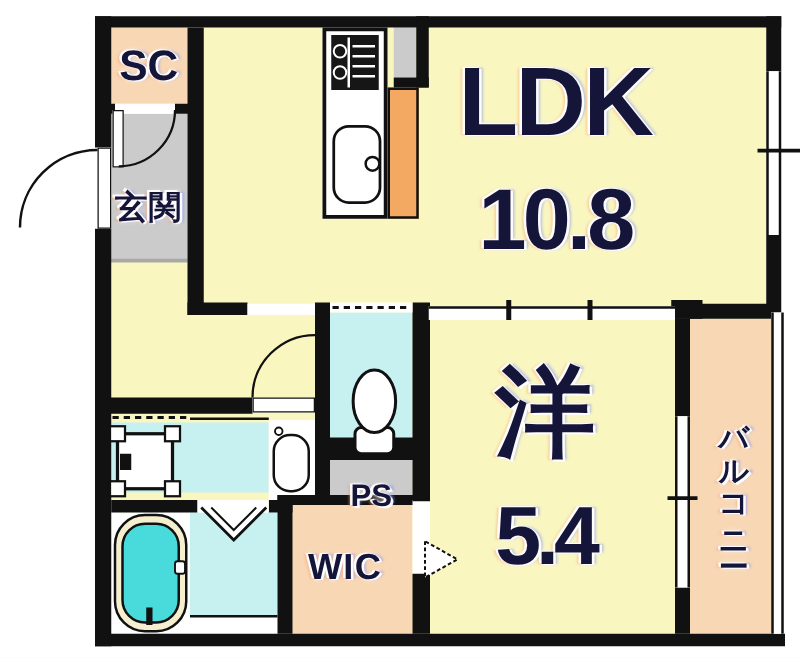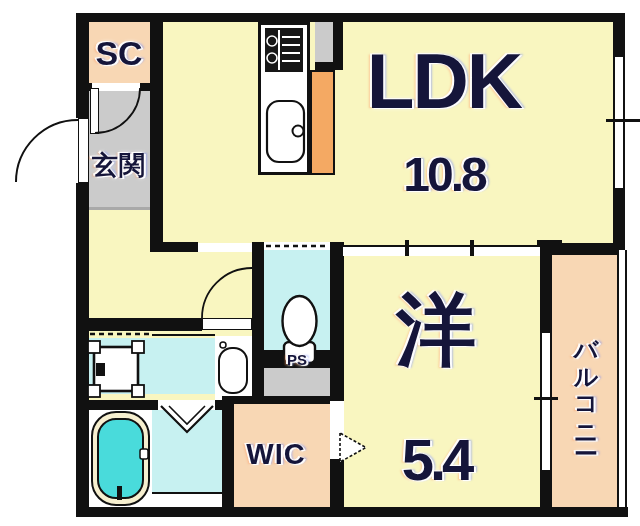--- a/index.html
+++ b/index.html
@@ -144,20 +144,20 @@
 
     <g>
       <rect x="267" y="101" width="37" height="61" rx="12" fill="#fff" stroke="#111" stroke-width="2.2"></rect>
       <circle cx="298" cy="131" r="5.5" fill="#fff" stroke="#111" stroke-width="2"></circle>
     </g>
   </svg>
 
   <div class="lbl" style="left:88px;top:22px;width:62px;height:61px;font-size:34px;">SC</div>
   <div class="lbl" style="left:334px;top:36px;width:220px;height:90px;font-size:78px;letter-spacing:-2px;">LDK</div>
   <div class="lbl" style="left:88px;top:140px;width:62px;height:50px;font-size:26px;letter-spacing:1px;">玄関</div>
-  <div class="lbl" style="left:334px;top:130px;width:220px;height:90px;font-size:48px;letter-spacing:-3px;">10.8</div>
+  <div class="lbl" style="left:334px;top:130px;width:220px;height:90px;font-size:69px;letter-spacing:-3px;">10.8</div>
   <div class="lbl" style="left:330px;top:285px;width:212px;height:90px;font-size:80px;">洋</div>
-  <div class="lbl" style="left:330px;top:383px;width:212px;height:90px;font-size:58px;letter-spacing:-4px;margin-top:32px;">5.4</div>
-  <div class="lbl" style="left:264px;top:344px;width:66px;height:30px;font-size:15px;">PS</div>
+  <div class="lbl" style="left:330px;top:383px;width:212px;height:90px;font-size:66px;letter-spacing:-4px;">5.4</div>
+  <div class="lbl" style="left:264px;top:382px;width:66px;height:30px;font-size:25px;">PS</div>
   <div class="lbl" style="left:234px;top:404px;width:84px;height:100px;font-size:29px;letter-spacing:1px;">WIC</div>
   <div class="lbl vert" style="left:560px;top:268px;width:52px;height:230px;font-size:24px;letter-spacing:2px;">バルコニー</div>
 
 </div>
 
 </body></html>

